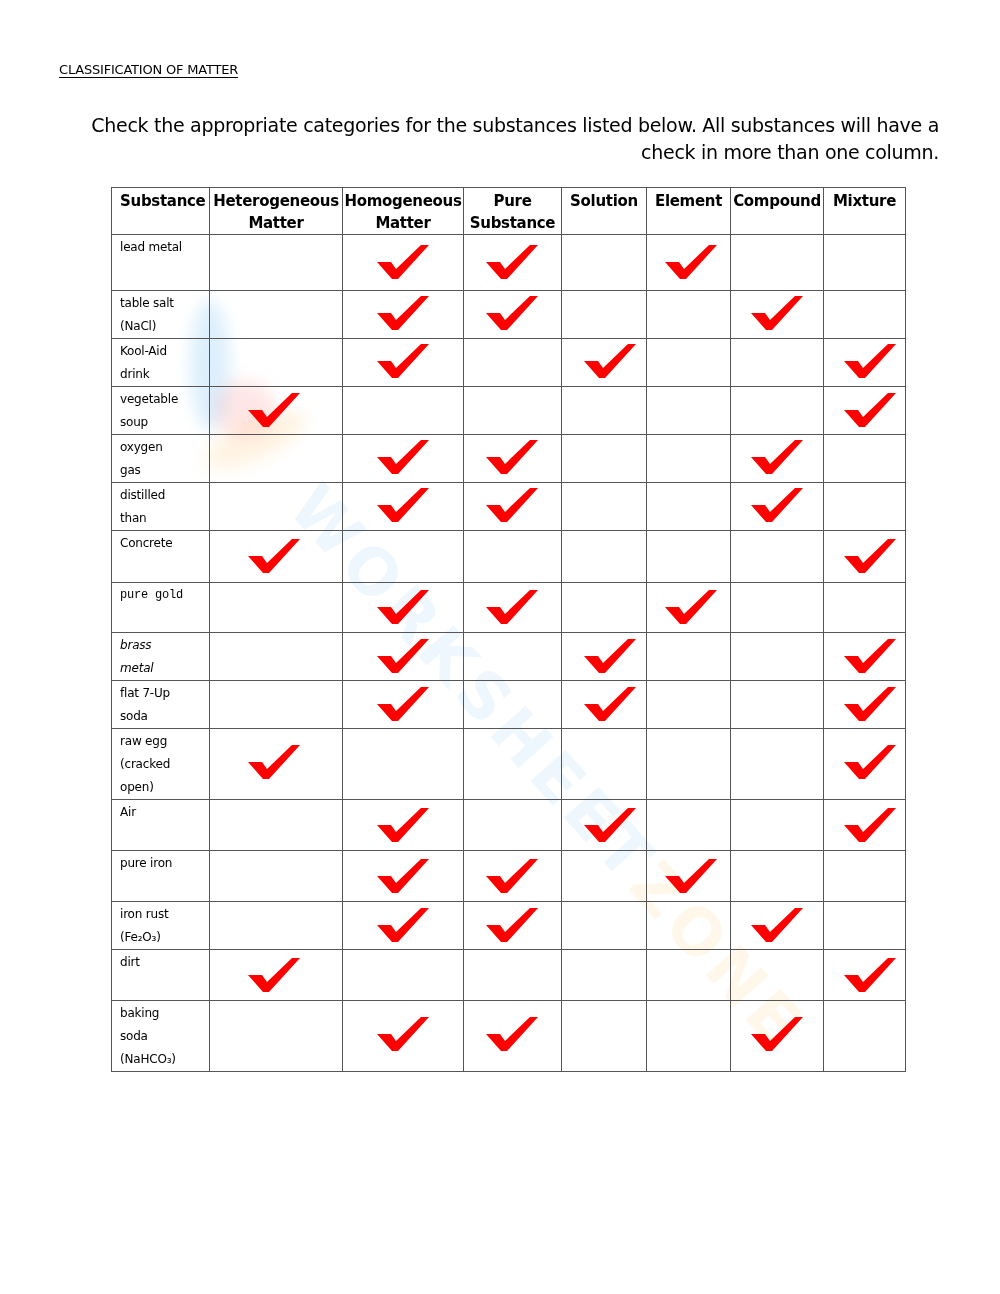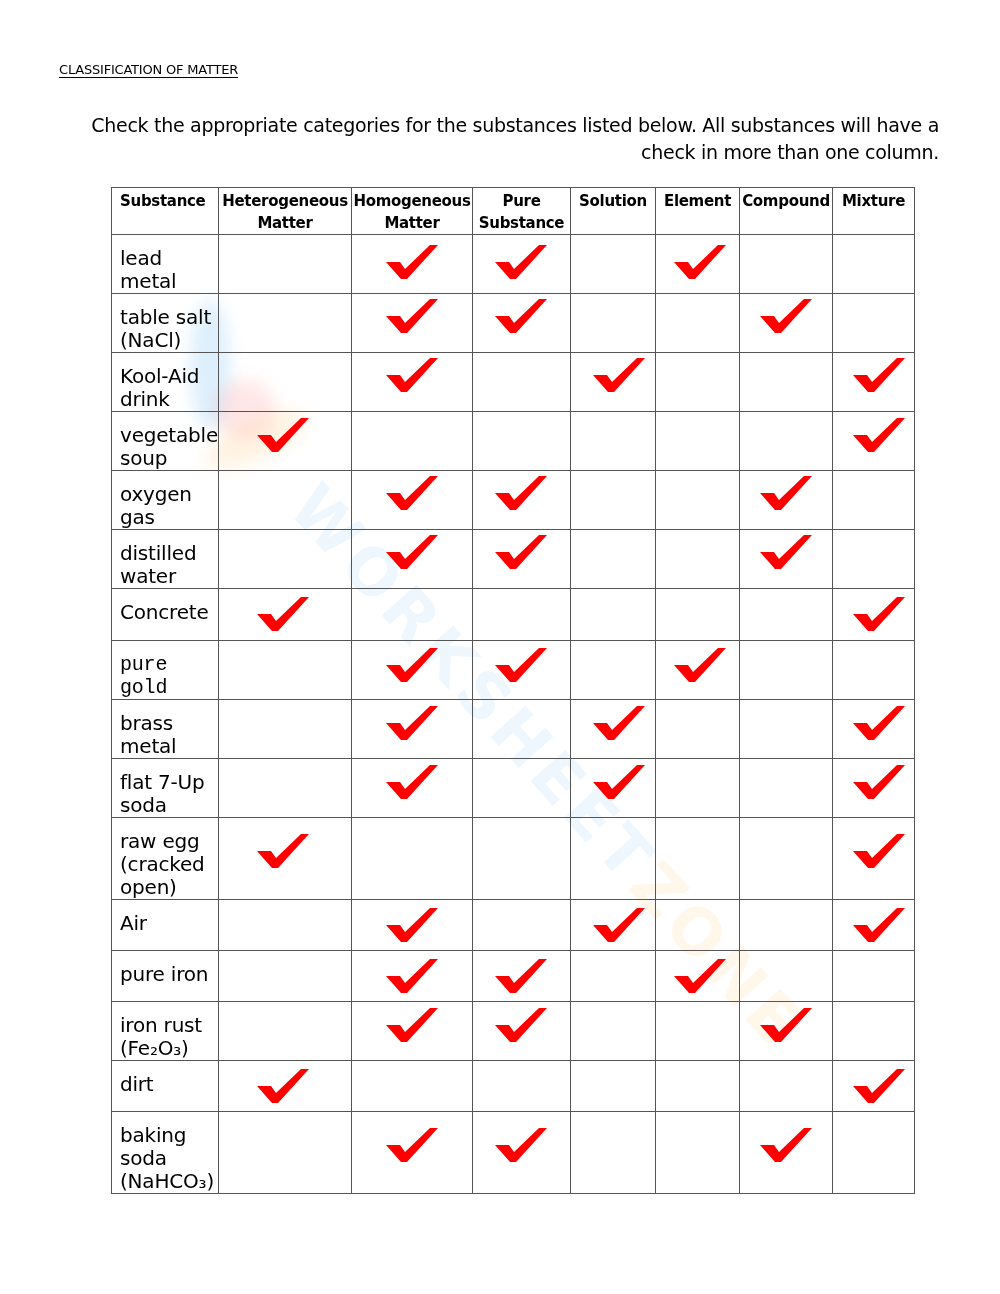--- a/index.html
+++ b/index.html
@@ -72,24 +72,24 @@
     }
     table.grid th {
       font-size: 15px;
       font-weight: bold;
       text-align: center;
       line-height: 22px;
       padding-top: 2px;
       letter-spacing: -0.3px;
     }
     table.grid td.sub {
-      font-size: 20px;
+      font-size: 12px;
       line-height: 23px;
       padding-left: 8px;
-      padding-top: 12px;
+      padding-top: 1px;
       letter-spacing: -0.2px;
     }
     table.grid th.first { text-align: left; padding-left: 8px; }
     .check {
       position: absolute;
       width: 52px;
       height: 36px;
     }
     .col-dark-left { border-left: 1.5px solid #111 !important; }
   </style>
@@ -270,21 +270,21 @@
         <td class="col-dark-left">
           <svg viewBox="0 0 52 36" class="check" style="left: 20px; top: 5px;">
             <path d="M0 17 L14 17 L19 24 L44 0 L52 0 L21 34 L15 34 Z" fill="#ff0000"></path>
           </svg>
         </td>
         <td></td>
       </tr>
       <tr style="height: 46px;">
         <td class="sub">
           <div>distilled</div>
-          <div>water</div>
+          <div>than</div>
         </td>
         <td></td>
         <td>
           <svg viewBox="0 0 52 36" class="check" style="left: 34px; top: 5px;">
             <path d="M0 17 L14 17 L19 24 L44 0 L52 0 L21 34 L15 34 Z" fill="#ff0000"></path>
           </svg>
         </td>
         <td class="col-dark-left">
           <svg viewBox="0 0 52 36" class="check" style="left: 22px; top: 5px;">
             <path d="M0 17 L14 17 L19 24 L44 0 L52 0 L21 34 L15 34 Z" fill="#ff0000"></path>
@@ -336,21 +336,21 @@
         </td>
         <td></td>
         <td>
           <svg viewBox="0 0 52 36" class="check" style="left: 18px; top: 7px;">
             <path d="M0 17 L14 17 L19 24 L44 0 L52 0 L21 34 L15 34 Z" fill="#ff0000"></path>
           </svg>
         </td>
         <td class="col-dark-left"></td>
         <td></td>
       </tr>
-      <tr style="height: 47px;">
+      <tr style="height: 47px; font-style: italic;">
         <td class="sub">
           <div>brass</div>
           <div>metal</div>
         </td>
         <td></td>
         <td>
           <svg viewBox="0 0 52 36" class="check" style="left: 34px; top: 6px;">
             <path d="M0 17 L14 17 L19 24 L44 0 L52 0 L21 34 L15 34 Z" fill="#ff0000"></path>
           </svg>
         </td>

